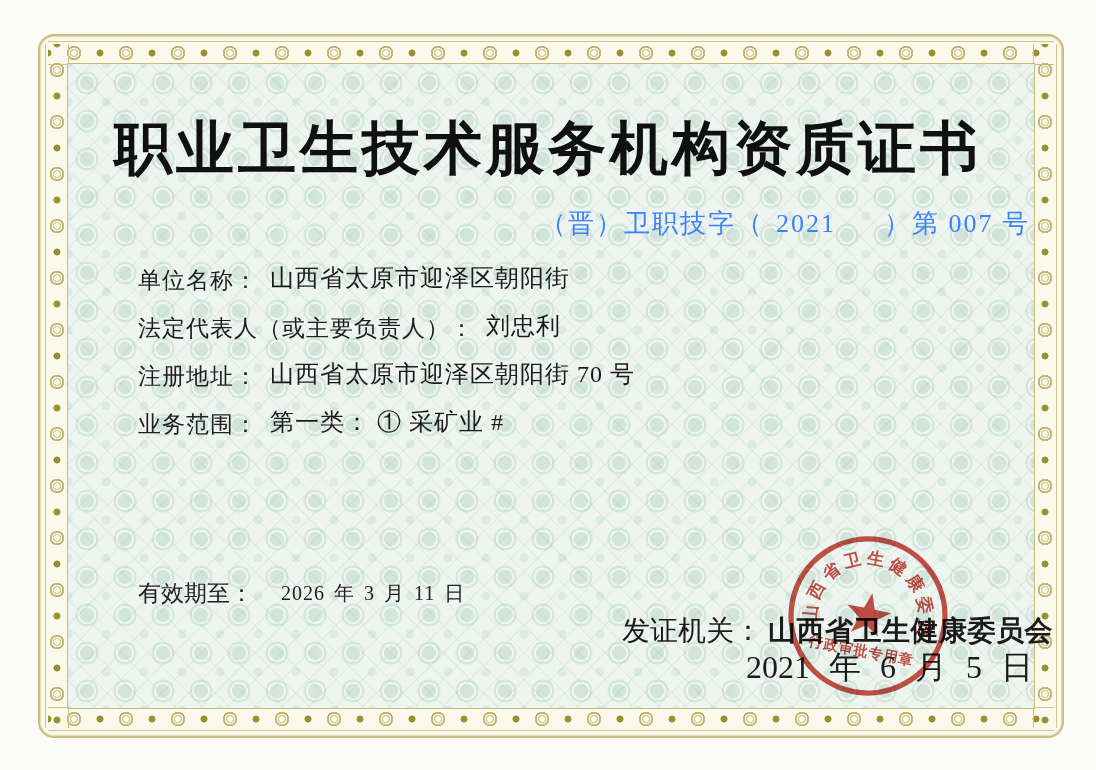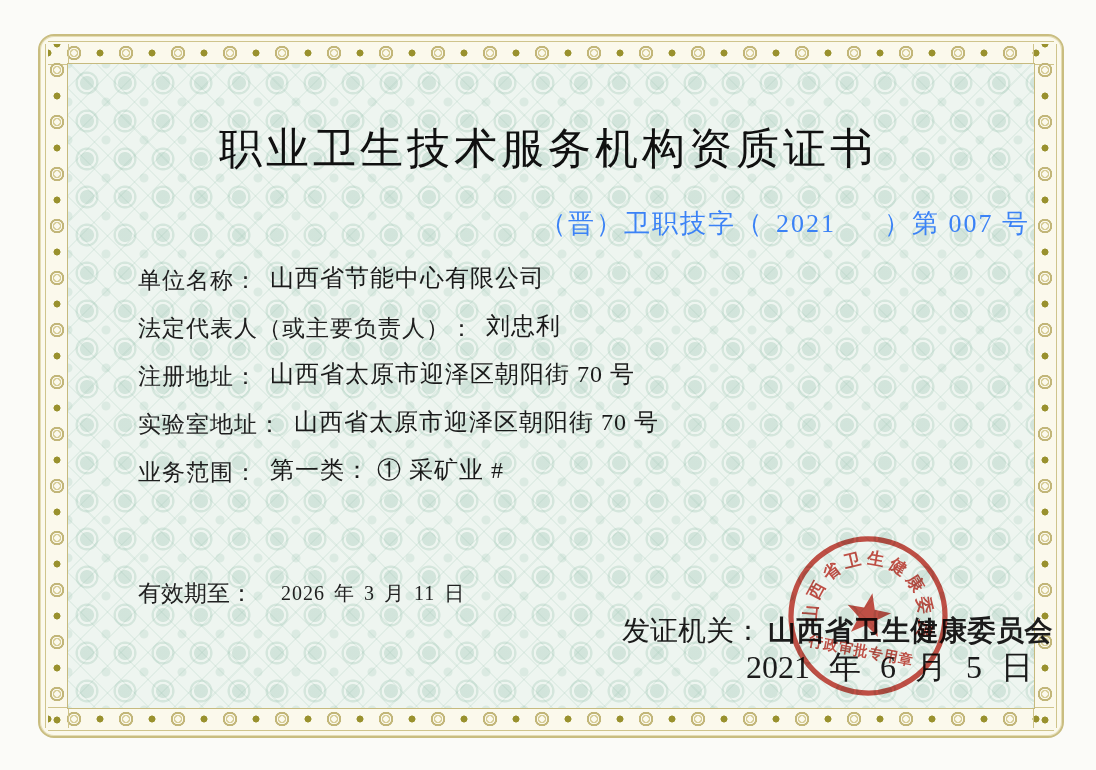--- a/index.html
+++ b/index.html
@@ -58,21 +58,21 @@
       repeating-linear-gradient(-45deg, rgba(146,190,170,0.14) 0 1.5px, rgba(0,0,0,0) 1.5px 19px);
     background-size:38px 38px,38px 38px,38px 38px,auto auto,auto auto;
     background-position:0 0,0 0,19px 19px,0 0,0 0;
   }
 
   
   .title{
     position:absolute;left:0;top:112px;width:1096px;
     text-align:center;
     font-family:"Liberation Sans","DejaVu Sans",sans-serif;
-    font-weight:normal;font-size:43px;line-height:72px;
+    font-weight:bold;font-size:58px;line-height:72px;
     letter-spacing:4px;color:#101010;margin:0;
   }
   .cert-no{
     position:absolute;left:540px;top:206px;
     font-size:26px;letter-spacing:2px;color:#3b82f6;white-space:nowrap;
   }
   .cert-no .year{margin:0 48px 0 12px;}
   .fields{position:absolute;left:138px;top:266px;width:780px;}
   .row{font-size:23px;line-height:28px;margin-bottom:19px;white-space:nowrap;color:#202020;}
   .row .lbl{letter-spacing:1px;}
@@ -104,30 +104,27 @@
   </div>
 
   <h1 class="title">职业卫生技术服务机构资质证书</h1>
 
   <div class="cert-no">
     <span>（晋）卫职技字（</span><span class="year">2021</span><span>）第 007 号</span>
   </div>
 
   <div class="fields">
     <div class="row">
-      <span class="lbl">单位名称：</span><span class="val">山西省节能中心有限公司</span>
+      <span class="lbl">单位名称：</span><span class="val">山西省太原市迎泽区朝阳街</span>
     </div>
     <div class="row">
       <span class="lbl">法定代表人（或主要负责人）：</span><span class="val">刘忠利</span>
     </div>
     <div class="row">
       <span class="lbl">注册地址：</span><span class="val">山西省太原市迎泽区朝阳街 70 号</span>
-    </div>
-    <div class="row">
-      <span class="lbl">实验室地址：</span><span class="val">山西省太原市迎泽区朝阳街 70 号</span>
     </div>
     <div class="row">
       <span class="lbl">业务范围：</span><span class="val">第一类： ① 采矿业 #</span>
     </div>
   </div>
 
   <div class="validity">
     <span class="lbl">有效期至：</span><span class="val">2026 年 3 月 11 日</span>
   </div>
 

